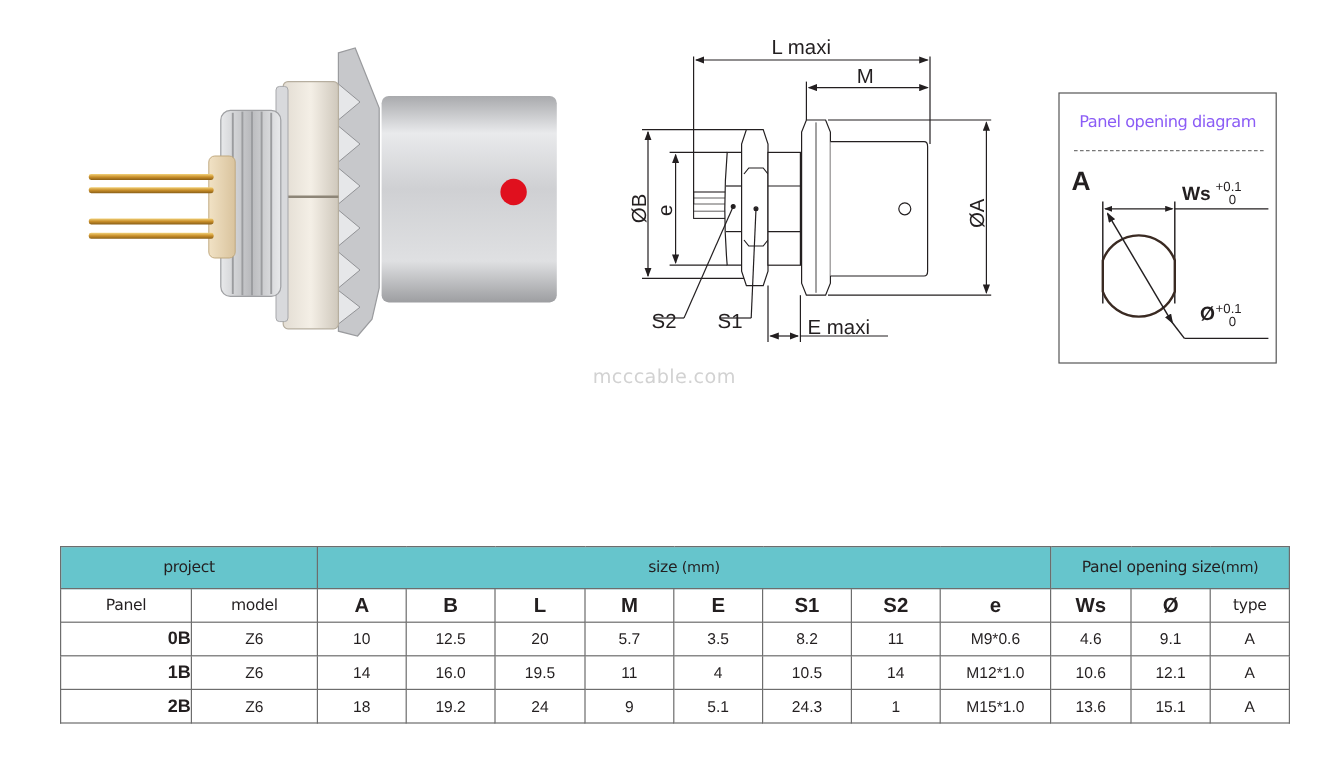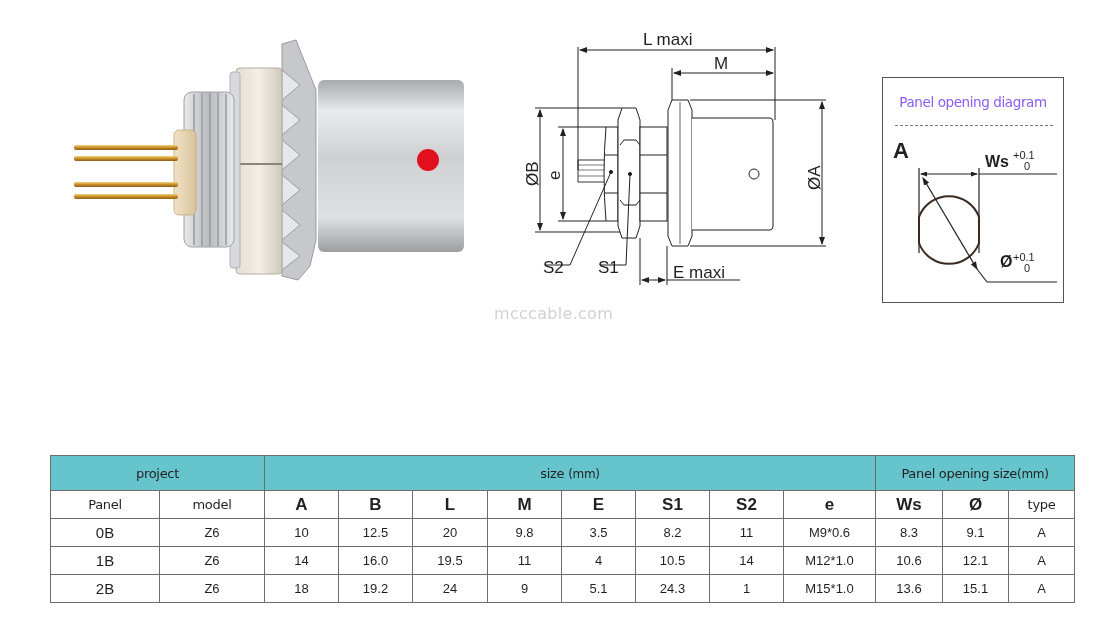--- a/index.html
+++ b/index.html
@@ -13,21 +13,21 @@
   #watermark { left: 494px; top: 304px; font-size: 16px; color: #d2d2d2; font-family: "DejaVu Sans", sans-serif; letter-spacing: 0.3px; }
 
   table.spec { position: absolute; left: 35px; top: 455px; border-collapse: collapse; table-layout: fixed; margin-left: 15px; }
   table.spec td { border: 1.5px solid #6d6d6d; text-align: center; vertical-align: middle; padding: 0; font-size: 13px; color: #231f20; }
   table.spec tr.hdr td { background: #66c5cc; height: 34px; font-family: "DejaVu Sans", sans-serif; font-size: 13px; letter-spacing: -0.3px; }
   table.spec tr.hdr td .mm { font-size: 12px; }
   table.spec tr.sub td { height: 27px; }
   table.spec tr.sub td.bold { font-weight: bold; font-size: 17px; }
   table.spec tr.sub td.light { font-family: "DejaVu Sans", sans-serif; font-size: 13px; letter-spacing: -0.3px; }
   table.spec tr.row td { height: 27px; font-size: 13px; }
-  table.spec tr.row td.series { font-weight: normal; font-size: 15px; }
+  table.spec tr.row td.series { font-weight: bold; font-size: 15px; text-align: right; }
 </style>
 </head>
 <body>
 
 <div id="photo" class="abs">
   <svg width="420" height="280" viewBox="0 0 420 280" xmlns="http://www.w3.org/2000/svg">
     <defs>
       <linearGradient id="cyl" x1="0" y1="0" x2="0" y2="1">
         <stop offset="0" stop-color="#a9aaad"></stop>
         <stop offset="0.18" stop-color="#e9eaec"></stop>
@@ -241,26 +241,26 @@
     <td class="bold">Ws</td>
     <td class="bold">Ø</td>
     <td class="light">type</td>
   </tr>
   <tr class="row">
     <td class="series">0B</td>
     <td>Z6</td>
     <td>10</td>
     <td>12.5</td>
     <td>20</td>
-    <td>9.8</td>
+    <td>5.7</td>
     <td>3.5</td>
     <td>8.2</td>
     <td>11</td>
     <td>M9*0.6</td>
-    <td>8.3</td>
+    <td>4.6</td>
     <td>9.1</td>
     <td>A</td>
   </tr>
   <tr class="row">
     <td class="series">1B</td>
     <td>Z6</td>
     <td>14</td>
     <td>16.0</td>
     <td>19.5</td>
     <td>11</td>

